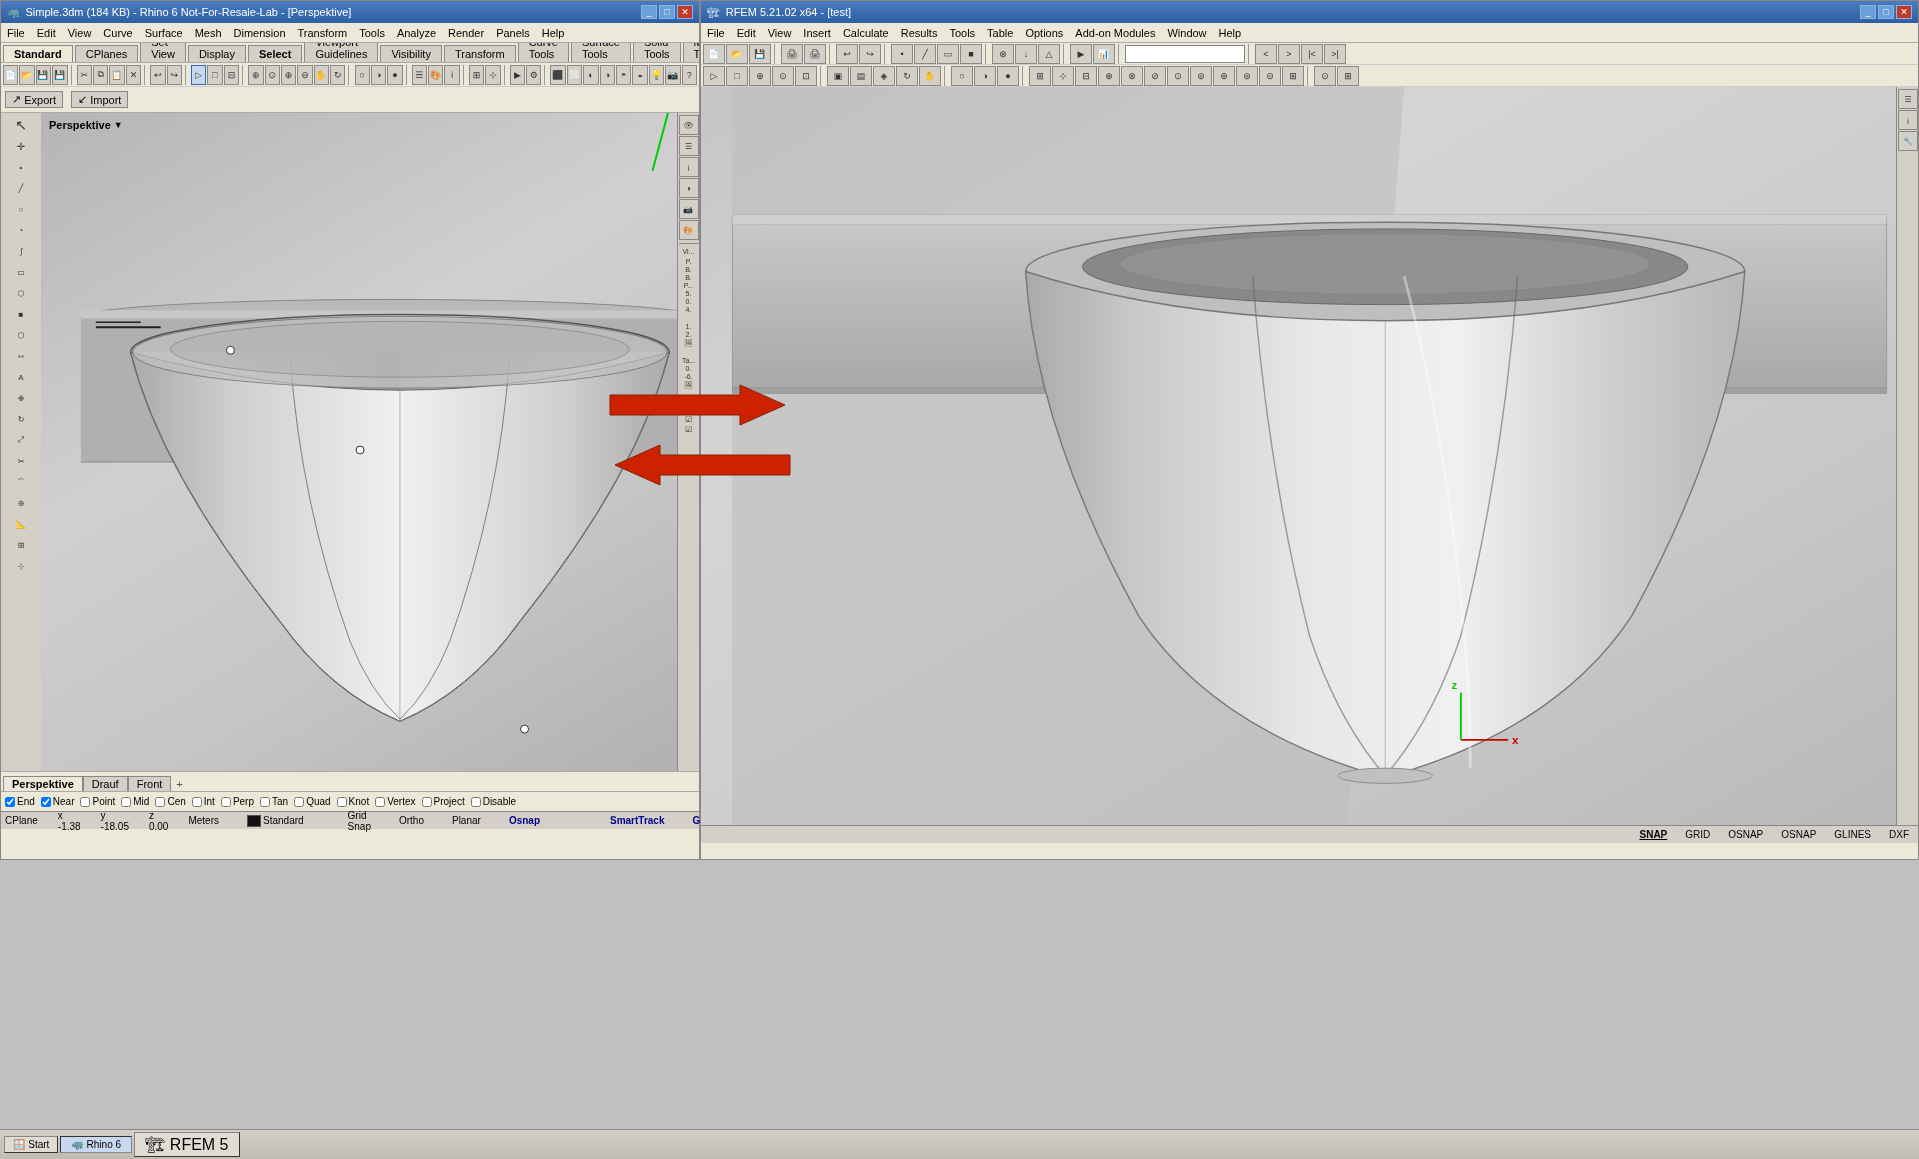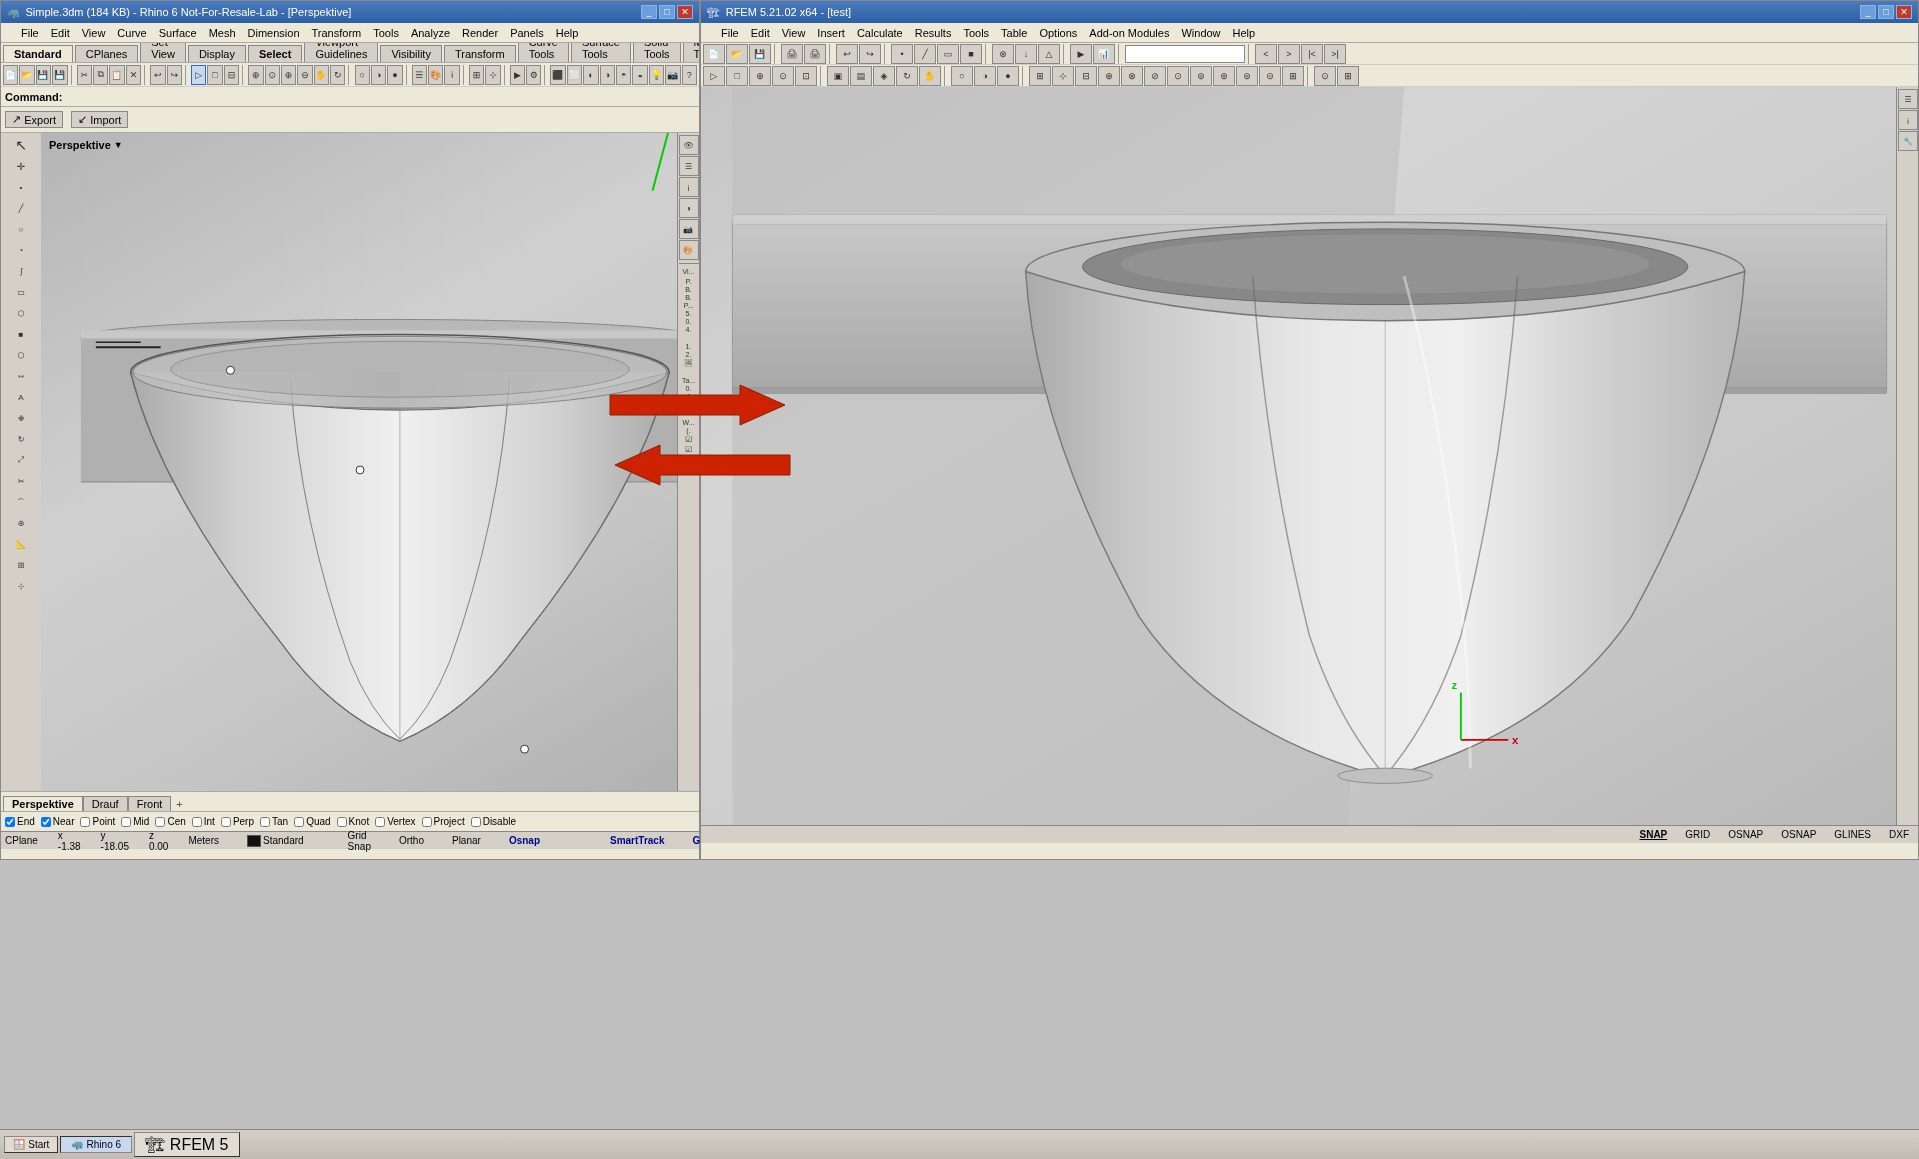--- a/index.html
+++ b/index.html
@@ -29,21 +29,21 @@
 
     
     .rfem-window {
       position: absolute; left: 700px; top: 0; width: 1219px; height: 860px;
       background: #ece9d8; border: 1px solid #888;
     }
 
     
     .menu-bar {
       height: 20px; background: #ece9d8; display: flex; align-items: center;
-      border-bottom: 1px solid #aaa; padding: 0 14px;
+      border-bottom: 1px solid #aaa; padding: 0 0;
     }
     .menu-item {
       padding: 1px 6px; font-size: 11px; cursor: pointer; color: #000;
       white-space: nowrap;
     }
     .toolbar-btn {
       width: 22px; height: 20px; background: #d4d0c8; border: 1px solid #888;
       display: flex; align-items: center; justify-content: center;
       font-size: 9px; cursor: pointer; color: #333;
     }
@@ -251,23 +251,20 @@
     <div class="toolbar-btn">⬜</div>
     <div class="toolbar-btn">◐</div>
     <div class="toolbar-btn">◑</div>
     <div class="toolbar-btn">◓</div>
     <div class="toolbar-btn">◒</div>
     <div class="toolbar-btn">💡</div>
     <div class="toolbar-btn">📷</div>
     <div class="toolbar-btn">?</div>
   </div>
 
-  <div class="command-bar">
-    <span class="command-label">Command:</span>
-  </div>
 
   <div class="export-bar">
     <div class="export-btn">
       <span>↗</span>
       <span>Export</span>
     </div>
     <div class="export-btn">
       <span>↙</span>
       <span>Import</span>
     </div>

